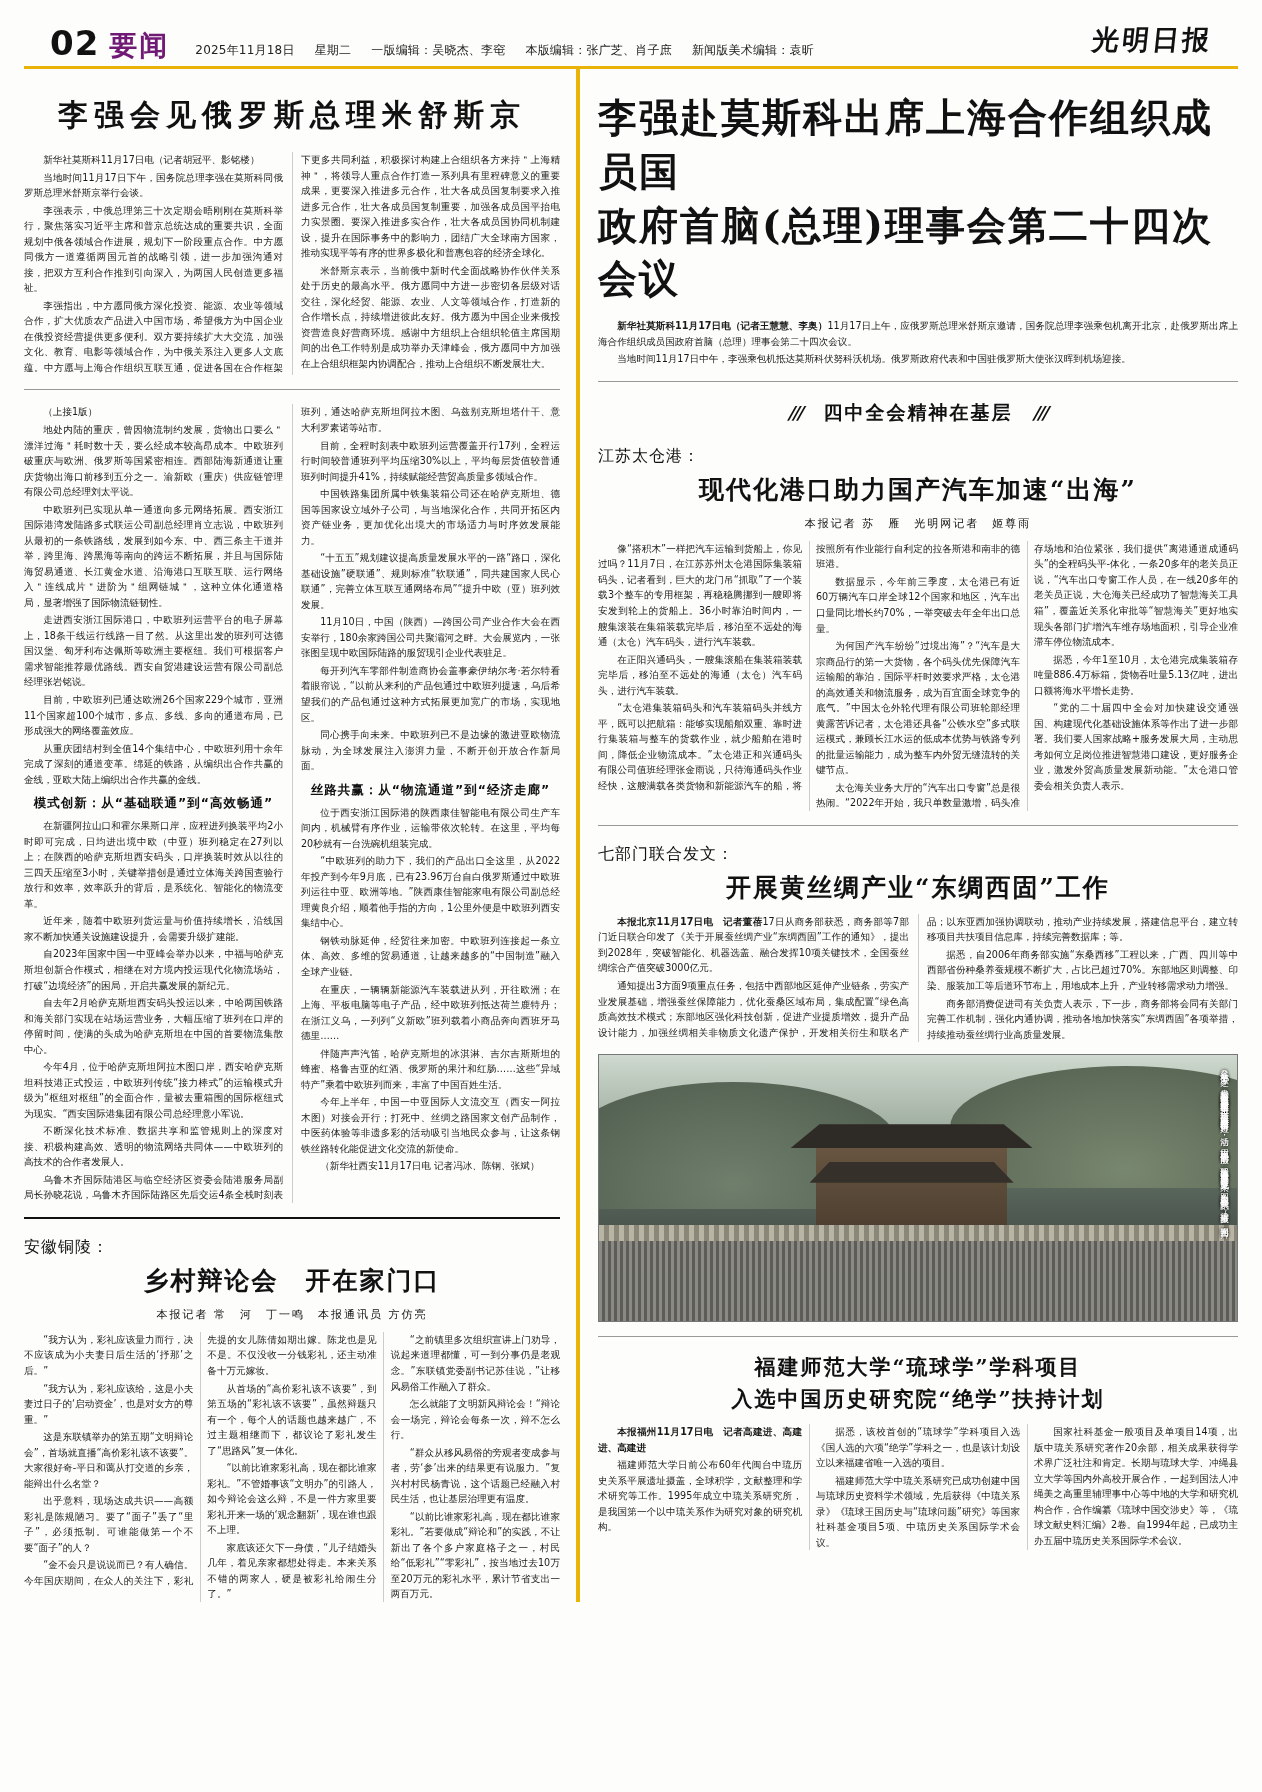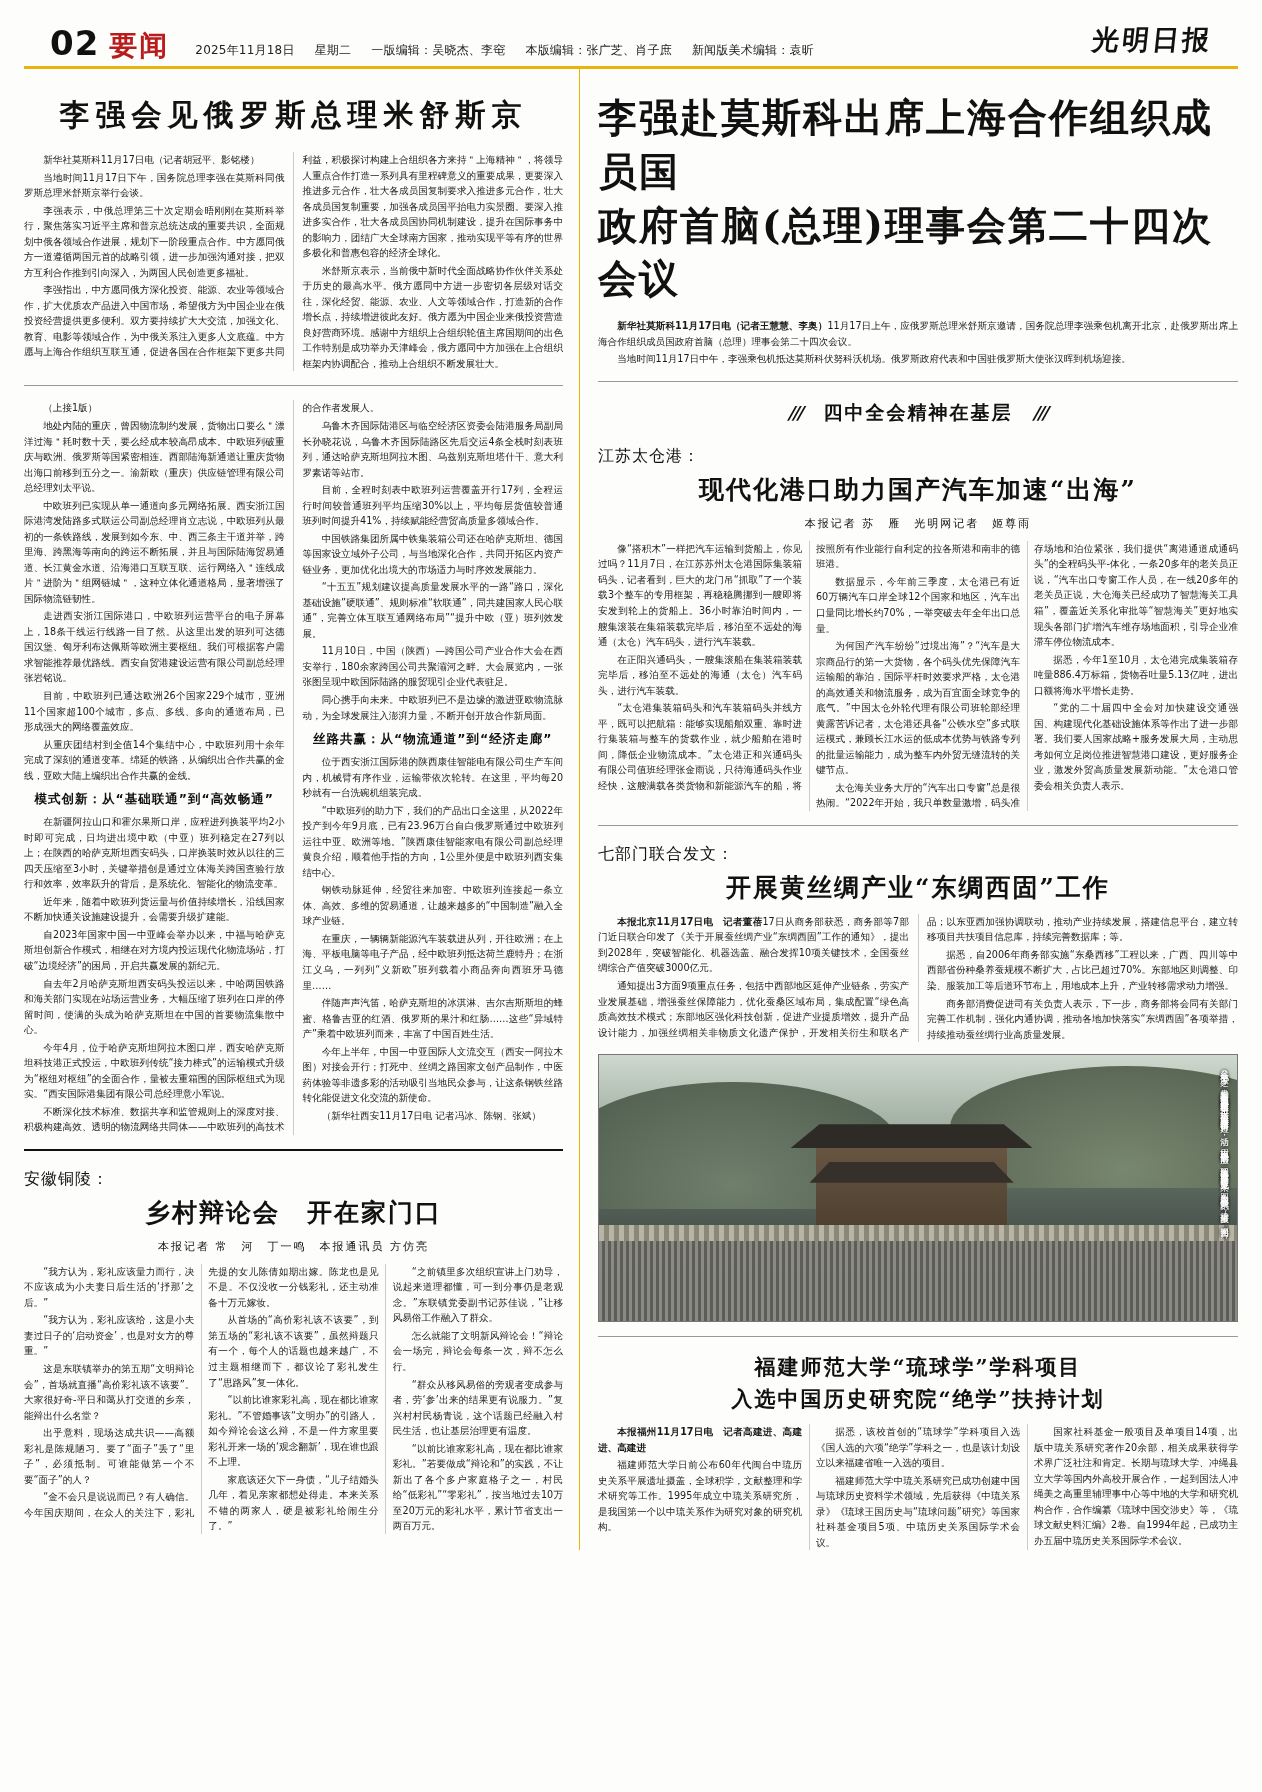--- a/index.html
+++ b/index.html
@@ -31,21 +31,21 @@
     font-weight:bold;
     letter-spacing:1px;
     color:#111;
     line-height:1;
     margin-right:10px;
     font-family:"DejaVu Sans",sans-serif;
   }
   .section-name{
     font-size:28px;
     font-weight:bold;
-    color:#b91c1c;
+    color:#701a75;
     line-height:1;
     margin-right:26px;
     letter-spacing:2px;
   }
   .masthead-meta{
     font-size:12px;
     color:#222;
     line-height:1;
     padding-bottom:4px;
     flex:1;
@@ -61,21 +61,21 @@
     padding-bottom:2px;
     white-space:nowrap;
     transform:skewX(-6deg);
   }
   
   .body-wrap{
     padding:0 24px 20px 24px;
     display:flex;
     gap:0;
   }
-  .col-left{width:556px;box-sizing:border-box;padding-right:16px;border-right:1px solid #eab308;}
+  .col-left{width:556px;box-sizing:border-box;padding-right:16px;border-right:4px solid #eab308;}
   .col-right{width:658px;box-sizing:border-box;padding-left:18px;}
   .headline1{
     font-size:30px;
     font-weight:bold;
     text-align:center;
     letter-spacing:6px;
     margin:26px 0 16px 0;
     font-family:"DejaVu Serif","Liberation Serif",serif;
   }
   .headline-big{
@@ -247,20 +247,21 @@
         <p class="tx">近年来，随着中欧班列货运量与价值持续增长，沿线国家不断加快通关设施建设提升，会需要升级扩建能。</p>
         <p class="tx">自2023年国家中国一中亚峰会举办以来，中福与哈萨克斯坦创新合作模式，相继在对方境内投运现代化物流场站，打破“边境经济”的困局，开启共赢发展的新纪元。</p>
         <p class="tx">自去年2月哈萨克斯坦西安码头投运以来，中哈两国铁路和海关部门实现在站场运营业务，大幅压缩了班列在口岸的停留时间，使满的头成为哈萨克斯坦在中国的首要物流集散中心。</p>
         <p class="tx">今年4月，位于哈萨克斯坦阿拉木图口岸，西安哈萨克斯坦科技港正式投运，中欧班列传统“接力棒式”的运输模式升级为“枢纽对枢纽”的全面合作，量被去重箱围的国际枢纽式为现实。“西安国际港集团有限公司总经理意小军说。</p>
         <p class="tx">不断深化技术标准、数据共享和监管规则上的深度对接、积极构建高效、透明的物流网络共同体——中欧班列的高技术的合作者发展人。</p>
         <p class="tx">乌鲁木齐国际陆港区与临空经济区资委会陆港服务局副局长孙晓花说，乌鲁木齐国际陆路区先后交运4条全栈时刻表班列，通达哈萨克斯坦阿拉木图、乌兹别克斯坦塔什干、意大利罗素诺等站市。</p>
         <p class="tx">目前，全程时刻表中欧班列运营覆盖开行17列，全程运行时间较普通班列平均压缩30%以上，平均每层货值较普通班列时间提升41%，持续赋能经营贸高质量多领域合作。</p>
         <p class="tx">中国铁路集团所属中铁集装箱公司还在哈萨克斯坦、德国等国家设立域外子公司，与当地深化合作，共同开拓区内资产链业务，更加优化出境大的市场适力与时序效发展能力。</p>
         <p class="tx">“十五五”规划建议提高质量发展水平的一路“路口，深化基础设施”硬联通”、规则标准“软联通”，同共建国家人民心联通”，完善立体互联互通网络布局”“提升中欧（亚）班列效发展。</p>
         <p class="tx">11月10日，中国（陕西）—跨国公司产业合作大会在西安举行，180余家跨国公司共聚灞河之畔。大会展览内，一张张图呈现中欧国际陆路的服贸现引企业代表驻足。</p>
+        <p class="tx">每开列汽车零部件制造商协会盖事豪伊纳尔考·若尔特看着眼帘说，“以前从来利的产品包通过中欧班列提速，乌后希望我们的产品包通过这种方式拓展更加宽广的市场，实现地区。</p>
         <p class="tx">同心携手向未来。中欧班列已不是边缘的激进亚欧物流脉动，为全球发展注入澎湃力量，不断开创开放合作新局面。</p>
         <div class="small-head">丝路共赢：从“物流通道”到“经济走廊”</div>
         <p class="tx">位于西安浙江国际港的陕西康佳智能电有限公司生产车间内，机械臂有序作业，运输带依次轮转。在这里，平均每20秒就有一台洗碗机组装完成。</p>
         <p class="tx">“中欧班列的助力下，我们的产品出口全这里，从2022年投产到今年9月底，已有23.96万台自白俄罗斯通过中欧班列运往中亚、欧洲等地。”陕西康佳智能家电有限公司副总经理黄良介绍，顺着他手指的方向，1公里外便是中欧班列西安集结中心。</p>
         <p class="tx">钢铁动脉延伸，经贸往来加密。中欧班列连接起一条立体、高效、多维的贸易通道，让越来越多的“中国制造”融入全球产业链。</p>
         <p class="tx">在重庆，一辆辆新能源汽车装载进从列，开往欧洲；在上海、平板电脑等电子产品，经中欧班列抵达荷兰鹿特丹；在浙江义乌，一列列“义新欧”班列载着小商品奔向西班牙马德里……</p>
         <p class="tx">伴随声声汽笛，哈萨克斯坦的冰淇淋、吉尔吉斯斯坦的蜂蜜、格鲁吉亚的红酒、俄罗斯的果汁和红肠……这些“异域特产”乘着中欧班列而来，丰富了中国百姓生活。</p>
         <p class="tx">今年上半年，中国一中亚国际人文流交互（西安一阿拉木图）对接会开行；打死中、丝绸之路国家文创产品制作，中医药体验等非遗多彩的活动吸引当地民众参与，让这条钢铁丝路转化能促进文化交流的新使命。</p>
         <p class="tx sig">（新华社西安11月17日电  记者冯冰、陈钢、张斌）</p>
       </div>

